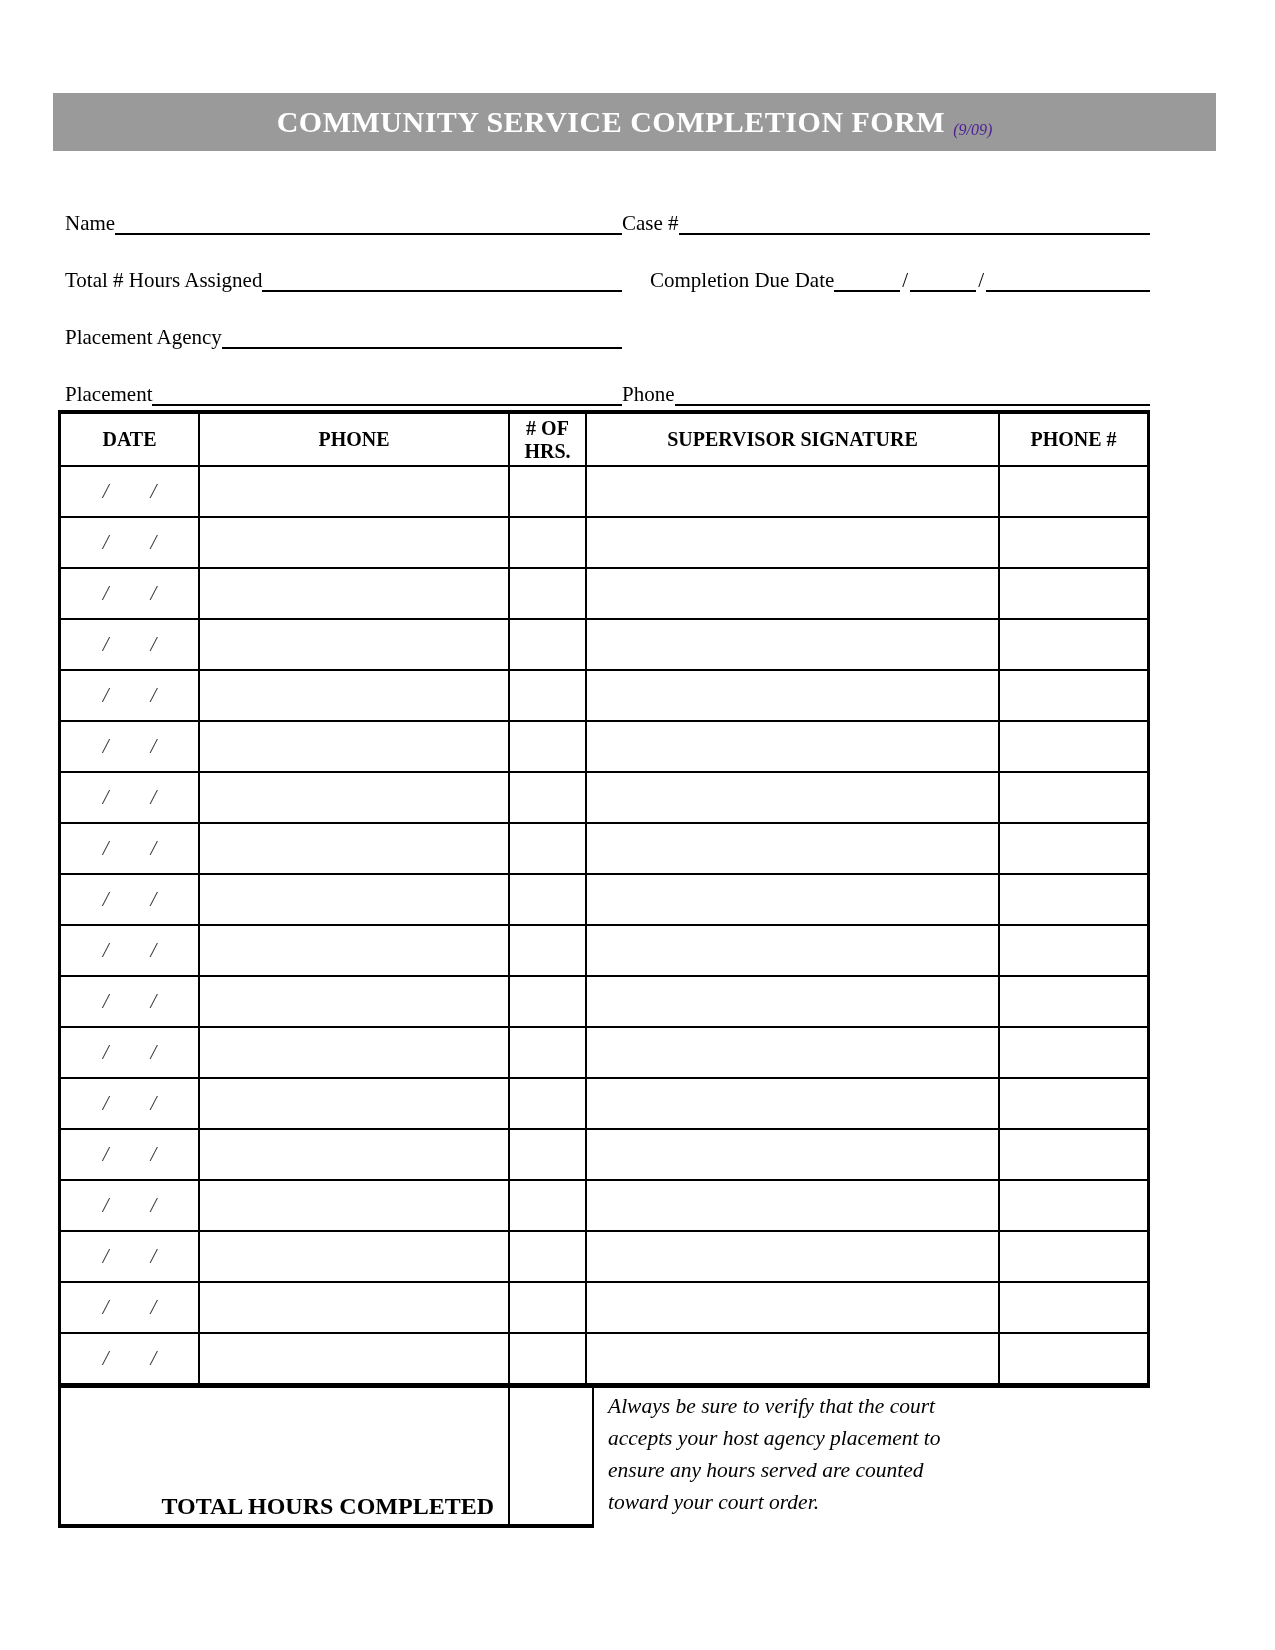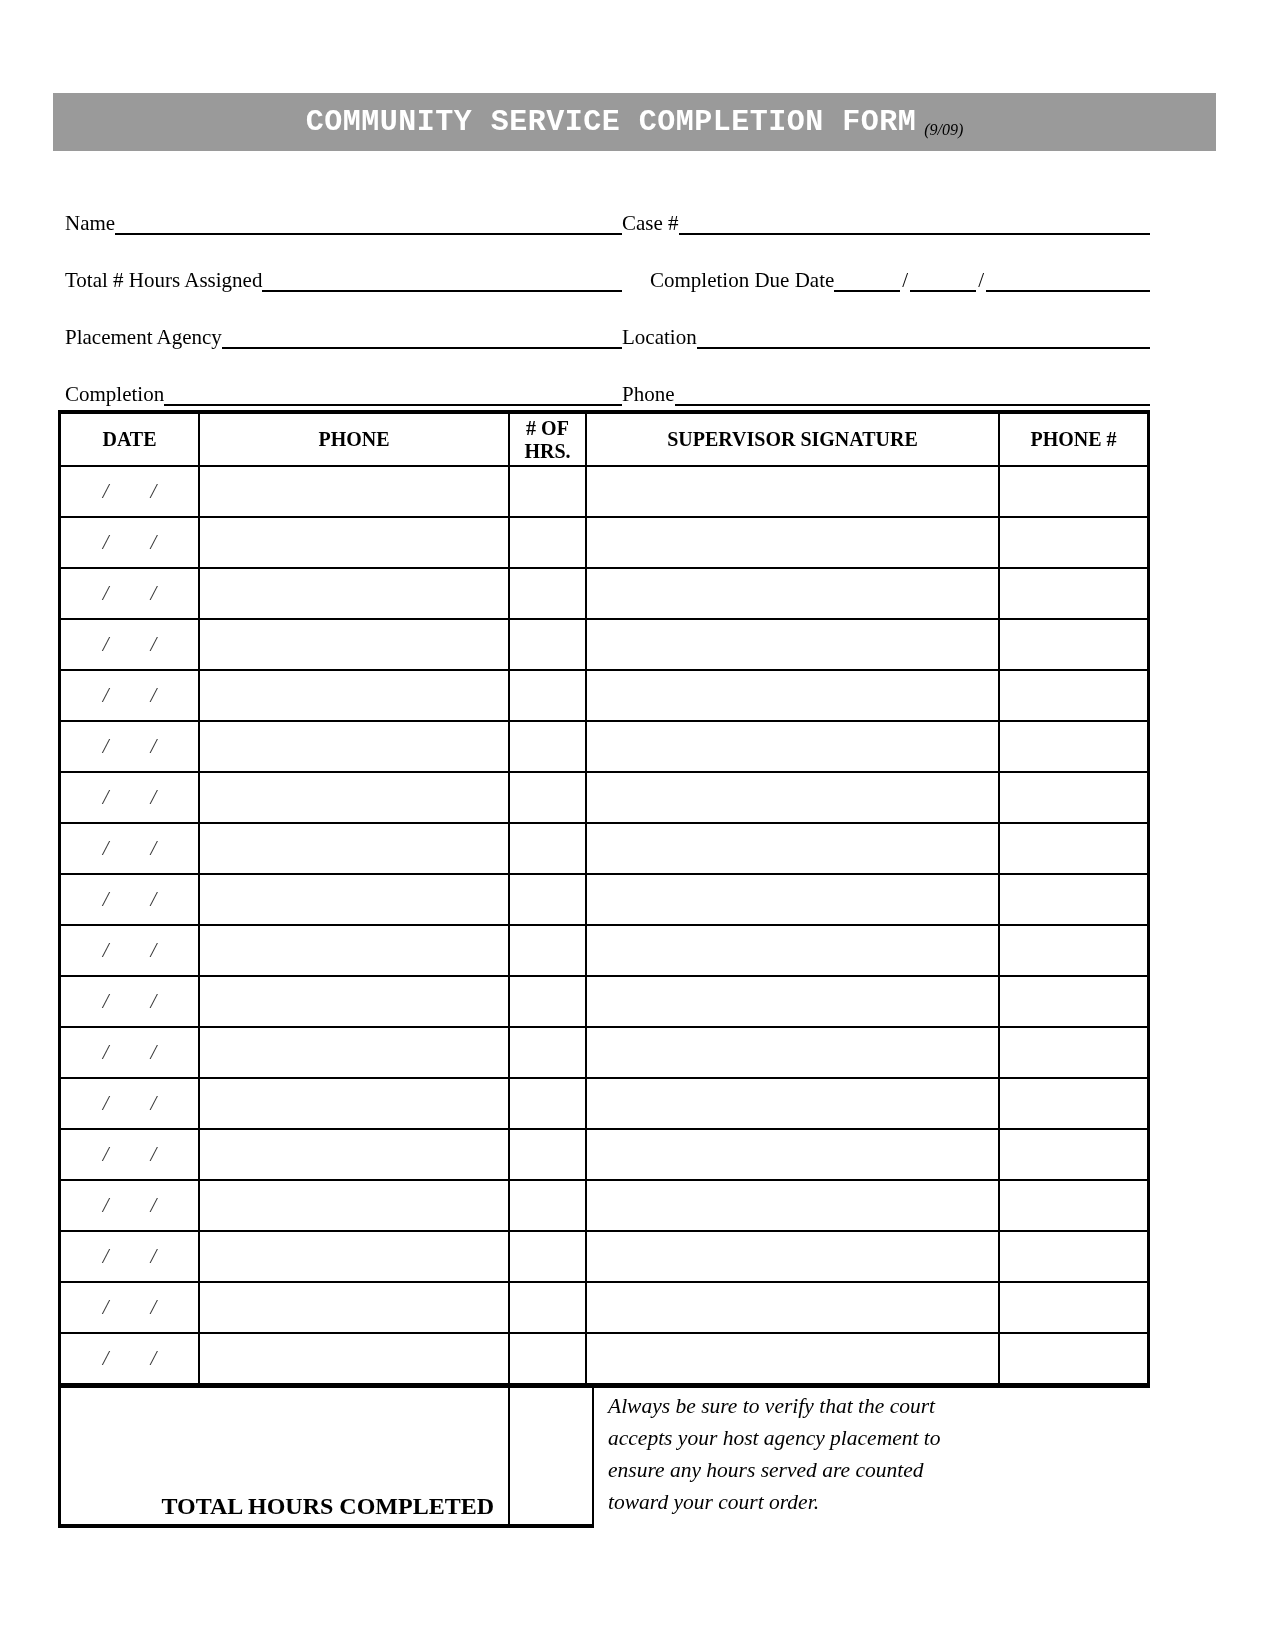--- a/index.html
+++ b/index.html
@@ -22,24 +22,23 @@
     display: flex;
     align-items: center;
     justify-content: center;
   }
   .title-bar .title {
     color: #fff;
     font-weight: bold;
     font-size: 30px;
     letter-spacing: 0.5px;
     white-space: nowrap;
-    font-family: Liberation Mono, monospace;
   }
   .title-bar .revision {
-    color: #000000;
+    color: #4c1d95;
     font-style: italic;
     font-size: 16px;
     margin-left: 8px;
     align-self: flex-end;
     padding-bottom: 12px;
     white-space: nowrap;
   }
 
   
   .fields {
@@ -180,29 +179,25 @@
       <span class="slash-sep">/</span>
       <span class="line grow"></span>
     </div>
   </div>
 
   <div class="field-row">
     <div class="half-left">
       <span class="f-label">Placement Agency</span>
       <span class="line grow"></span>
     </div>
-    <div class="half-right">
-      <span class="f-label">Location</span>
-      <span class="line grow"></span>
-    </div>
   </div>
 
   <div class="field-row">
     <div class="half-left">
-      <span class="f-label">Completion</span>
+      <span class="f-label">Placement</span>
       <span class="line grow"></span>
     </div>
     <div class="half-right">
       <span class="f-label">Phone</span>
       <span class="line grow"></span>
     </div>
   </div>
 
 </div>
 

